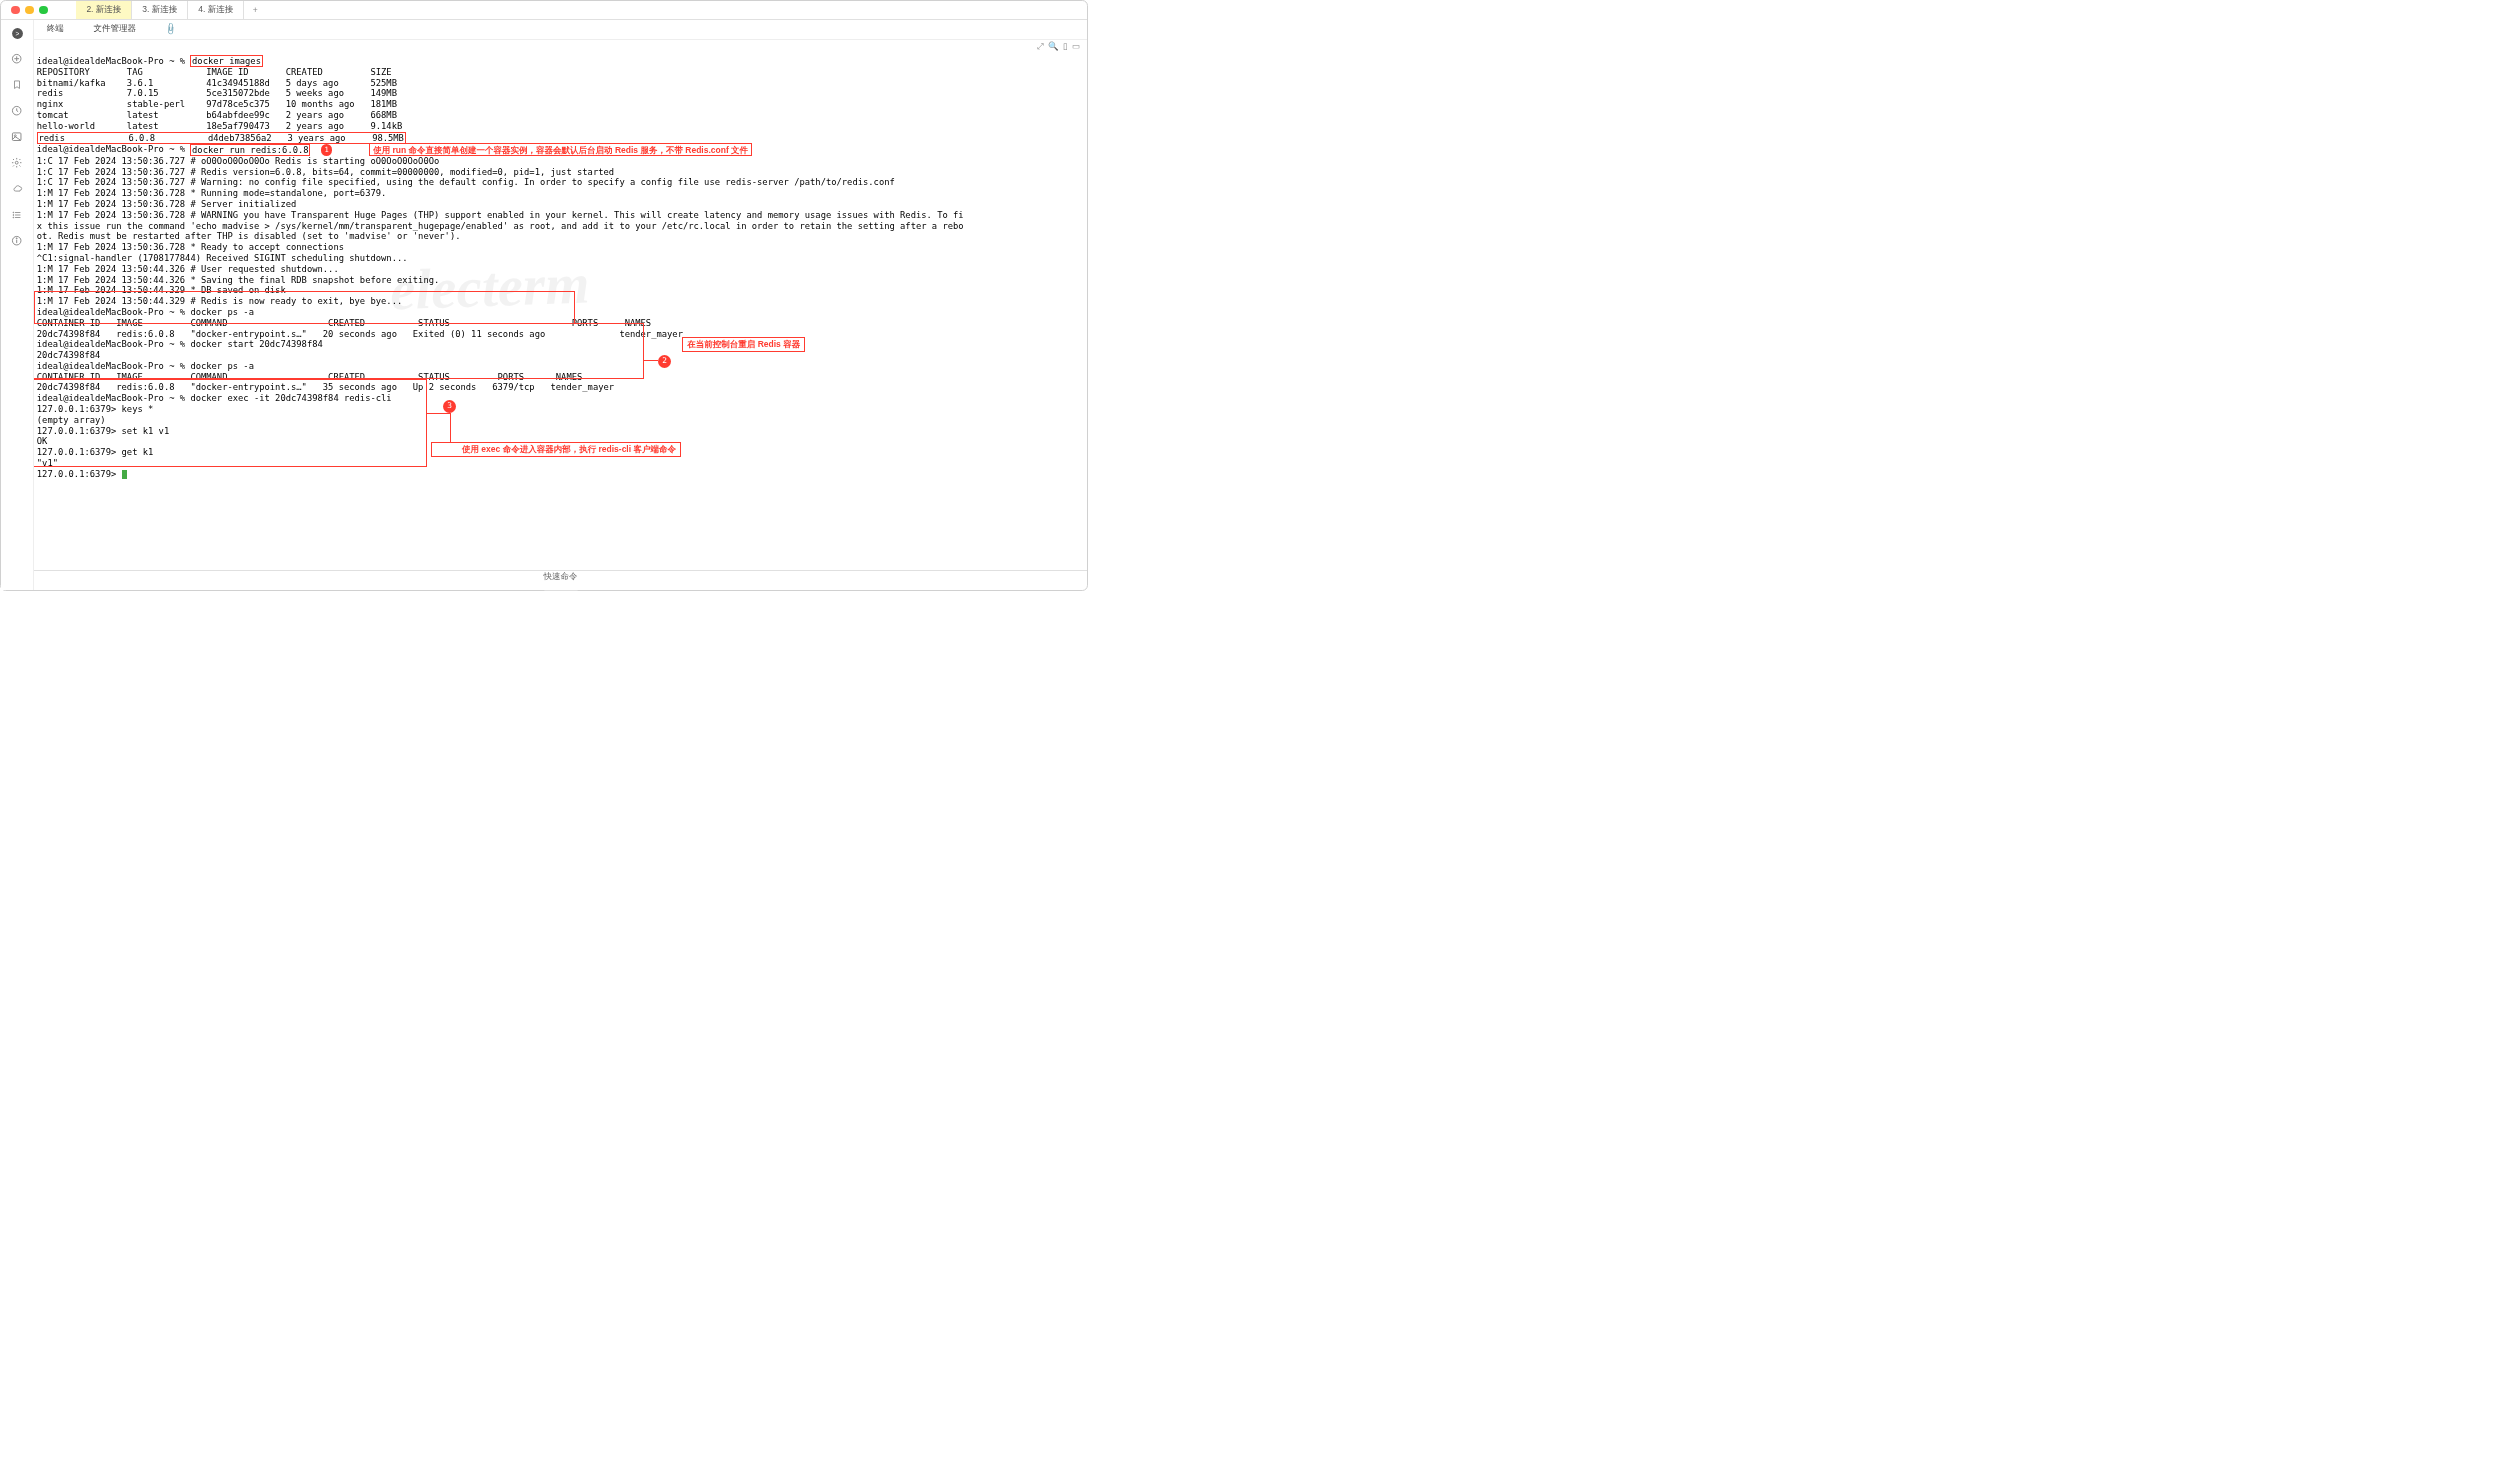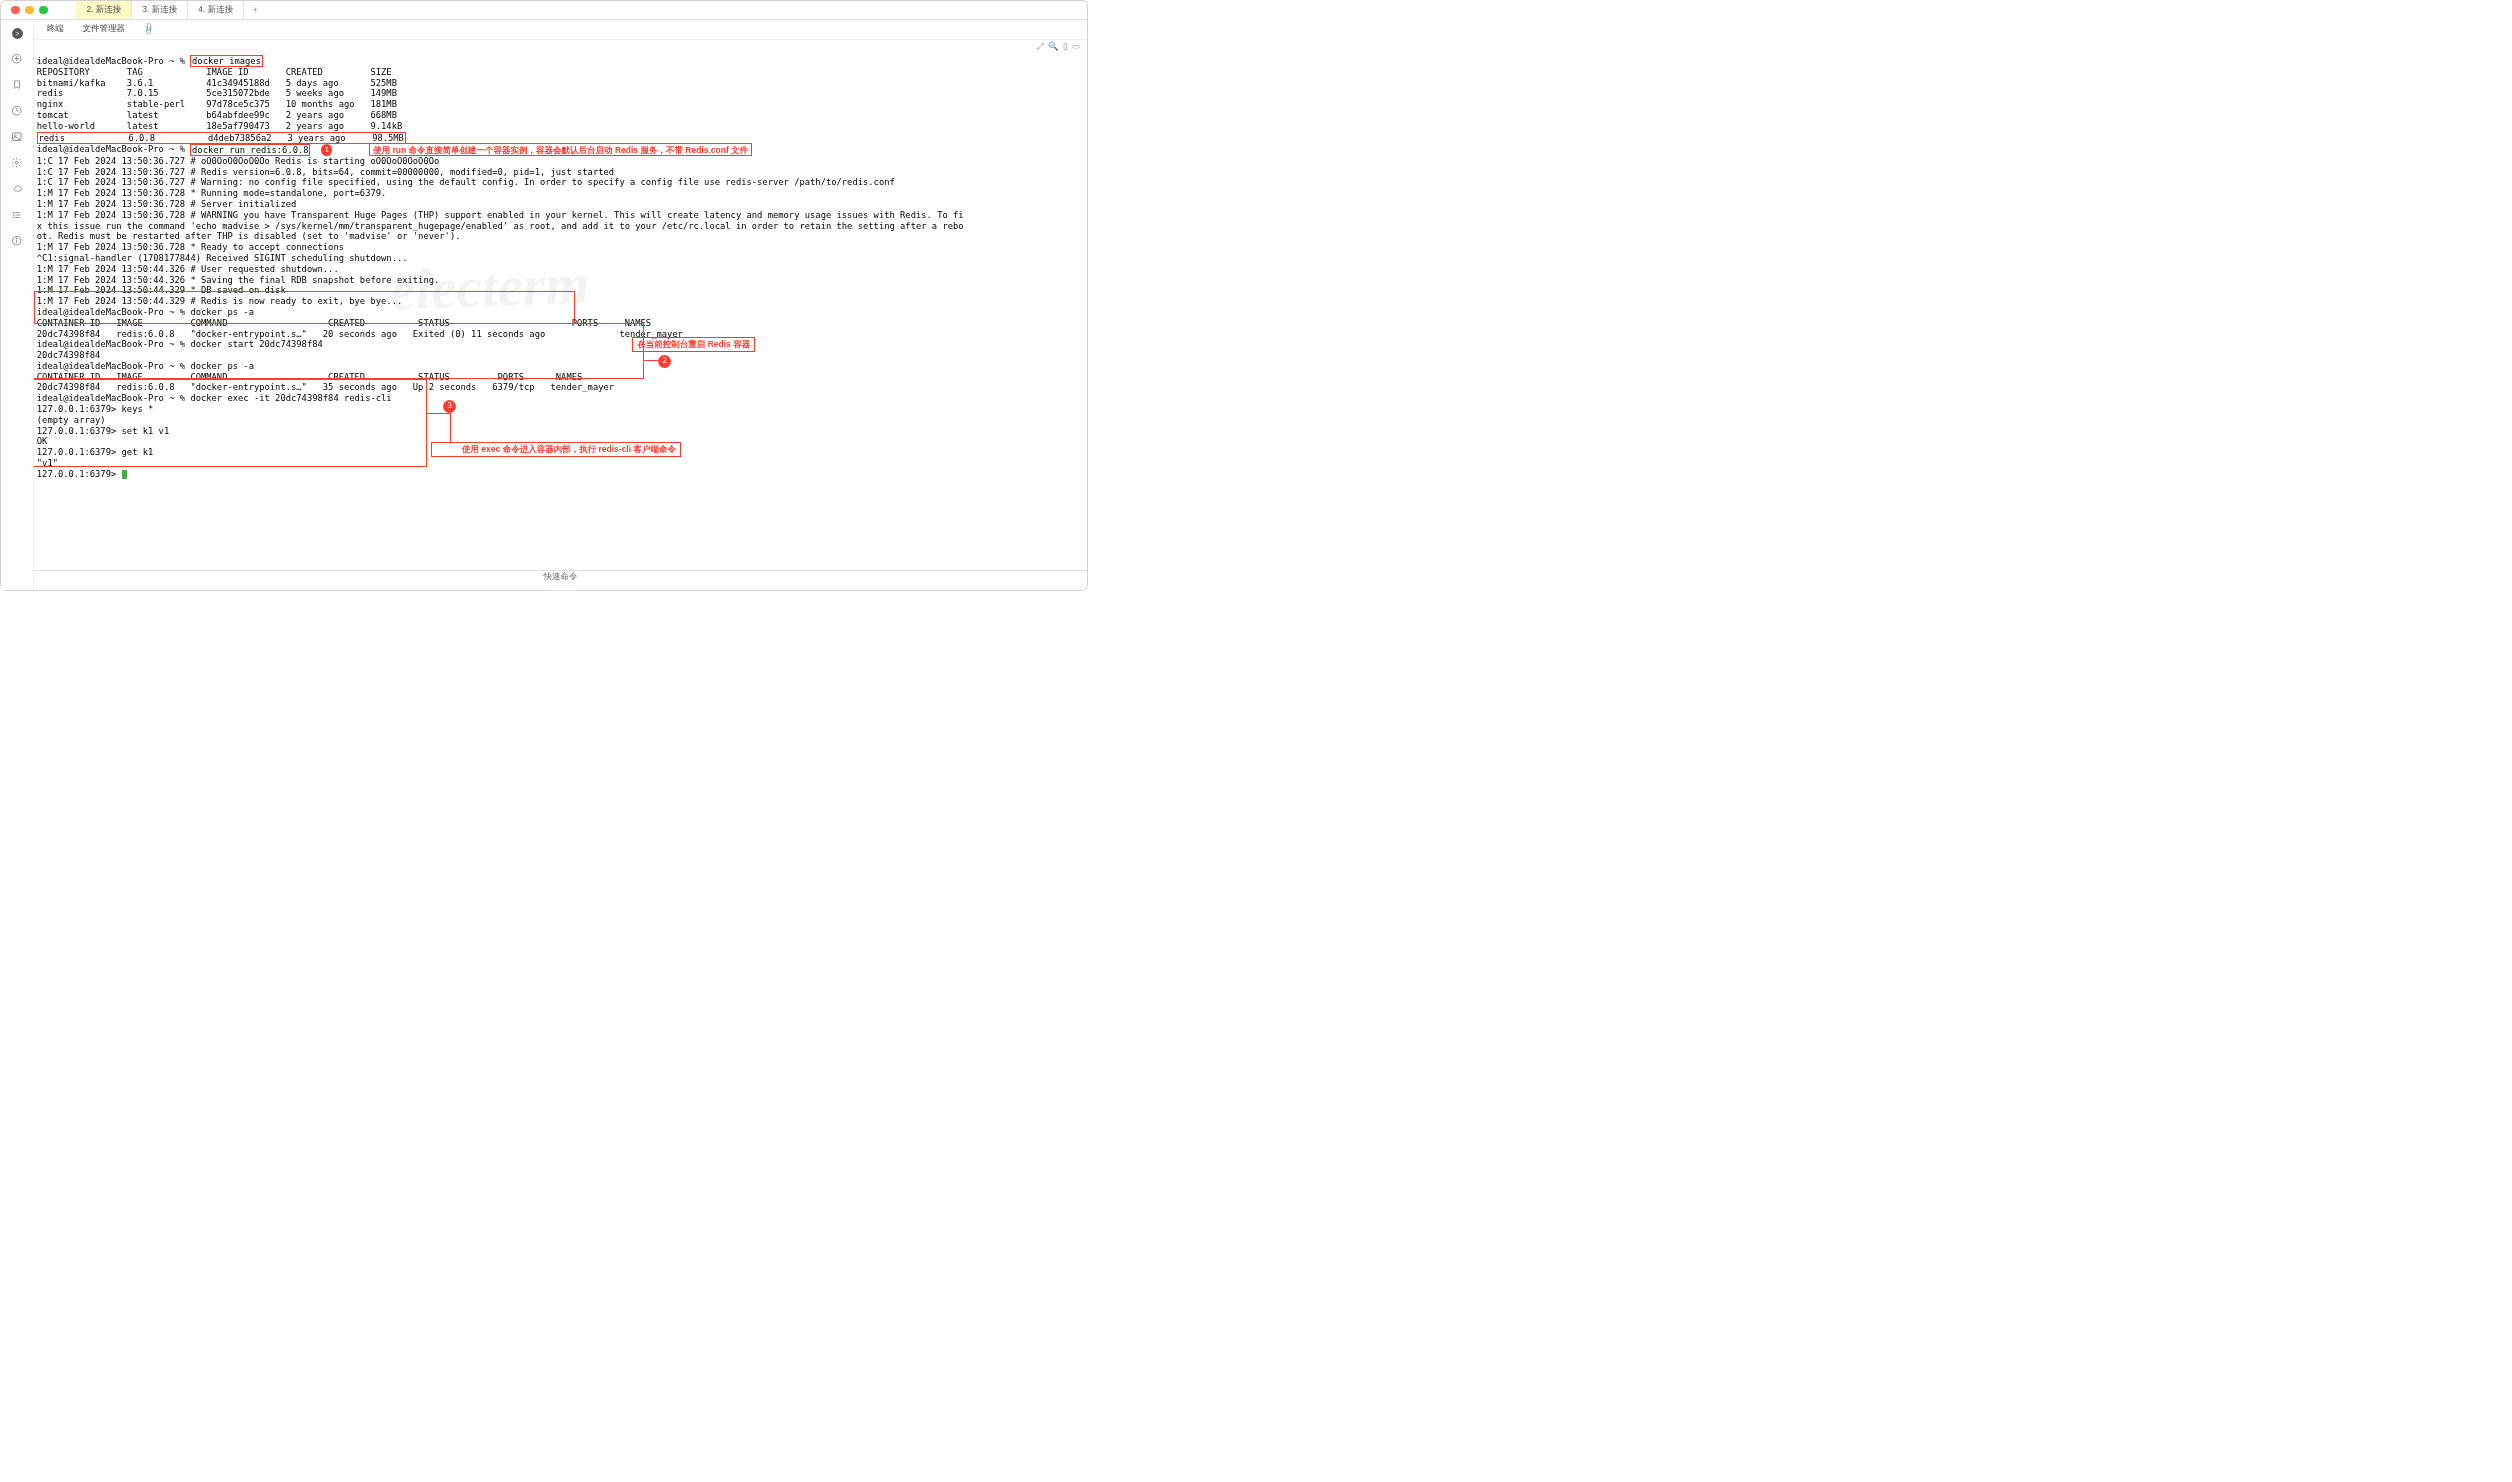--- a/index.html
+++ b/index.html
@@ -12,21 +12,21 @@
   .tl.yellow { background: #febc2e; }
   .tl.green { background: #28c840; }
   .tabs { display: flex; margin-left: 28.5px; font-size: 8.5px; color: #555; align-items: center; }
   .tab { padding: 2.8px 10px; border-right: 0.7px solid #e0e0e0; cursor: pointer; }
   .tab.active { background: #fef9c3; }
   .tab-add { padding: 2.8px 8.5px; color: #888; }
   .content { display: flex; flex: 1; min-height: 0; }
   .sidebar { width: 33px; background: #fff; border-right: 0.7px solid #eee; display: flex; flex-direction: column; align-items: center; padding-top: 7.1px; gap: 13px; color: #888; }
   .sidebar .sicon { width: 13px; height: 13px; display: flex; align-items: center; justify-content: center; font-size: 11.4px; cursor: pointer; }
   .main { flex: 1; display: flex; flex-direction: column; min-width: 0; }
-  .subtabs { display: flex; align-items: center; height: 20px; padding: 0 8.5px; font-size: 8.5px; color: #444; border-bottom: 0.7px solid #eee; gap: 10px; }
+  .subtabs { display: flex; align-items: center; height: 20px; padding: 0 8.5px; font-size: 8.5px; color: #444; border-bottom: 0.7px solid #eee; gap: 21px; }
   .subtab { padding: 1.4px 4.3px; cursor: pointer; }
   .subtab.active { font-weight: 500; }
   .attach-icon { color: #888; transform: rotate(45deg); }
   .right-icons { position: absolute; right: 7.1px; top: 40px; display: flex; gap: 4.3px; color: #888; font-size: 8.5px; }
   .terminal { flex: 1; font-family: "Menlo","Monaco","Consolas",monospace; font-size: 8.8px; line-height: 10.8px; color: #000; white-space: pre; padding: 5.7px 0 0 2.8px; overflow: hidden; position: relative; }
   .hl { border: 0.7px solid #ff3b30; padding: 0 0.7px; }
   .badge { display:inline-block; width:11.4px; height:11.4px; border-radius:50%; background:#ff3b30; color:#fff; font-size:7.1px; line-height:11.4px; text-align:center; vertical-align:middle; }
   .ann { color:#ff3b30; font-weight:bold; border:0.7px solid #ff3b30; padding:0.7px 2.8px; font-family:-apple-system,"PingFang SC",sans-serif; font-size:8.5px; }
   .box { border: 0.7px solid #ff3b30; position: absolute; }
   .cursor { display:inline-block; width:5.7px; height:9.3px; background:#4a4; vertical-align:text-bottom; }
@@ -175,21 +175,21 @@
         <div class="watermark">electerm</div>
 
         
         <div class="box" style="top:251px; left:0px; width:541px; height:33px;"></div>
         
         <div class="box" style="top:283px; left:-13.5px; width:623px; height:56px;"></div>
         
         <div class="box" style="top:339px; left:-13.5px; width:406px; height:88px;"></div>
 
         
-        <div class="ann2" style="top:297px; left:598px;">在当前控制台重启 Redis 容器</div>
+        <div class="ann2" style="top:297px; left:648px;">在当前控制台重启 Redis 容器</div>
         <div class="badge2" style="top:315px; left:624px;">2</div>
         
         <div style="position:absolute; top:320px; left:610px; width:14.2px; height:0.7px; background:#ff3b30;"></div>
 
         
         <div class="badge2" style="top:360px; left:409px;">3</div>
         <div class="ann2" style="top:402px; left:397px;padding-left:30px;">使用 exec 命令进入容器内部，执行 redis-cli 客户端命令</div>
         <div style="position:absolute; top:373px; left:416px; width:0.7px; height:29px; background:#ff3b30;"></div>
         <div style="position:absolute; top:373px; left:392px; width:23.5px; height:0.7px; background:#ff3b30;"></div>
 

